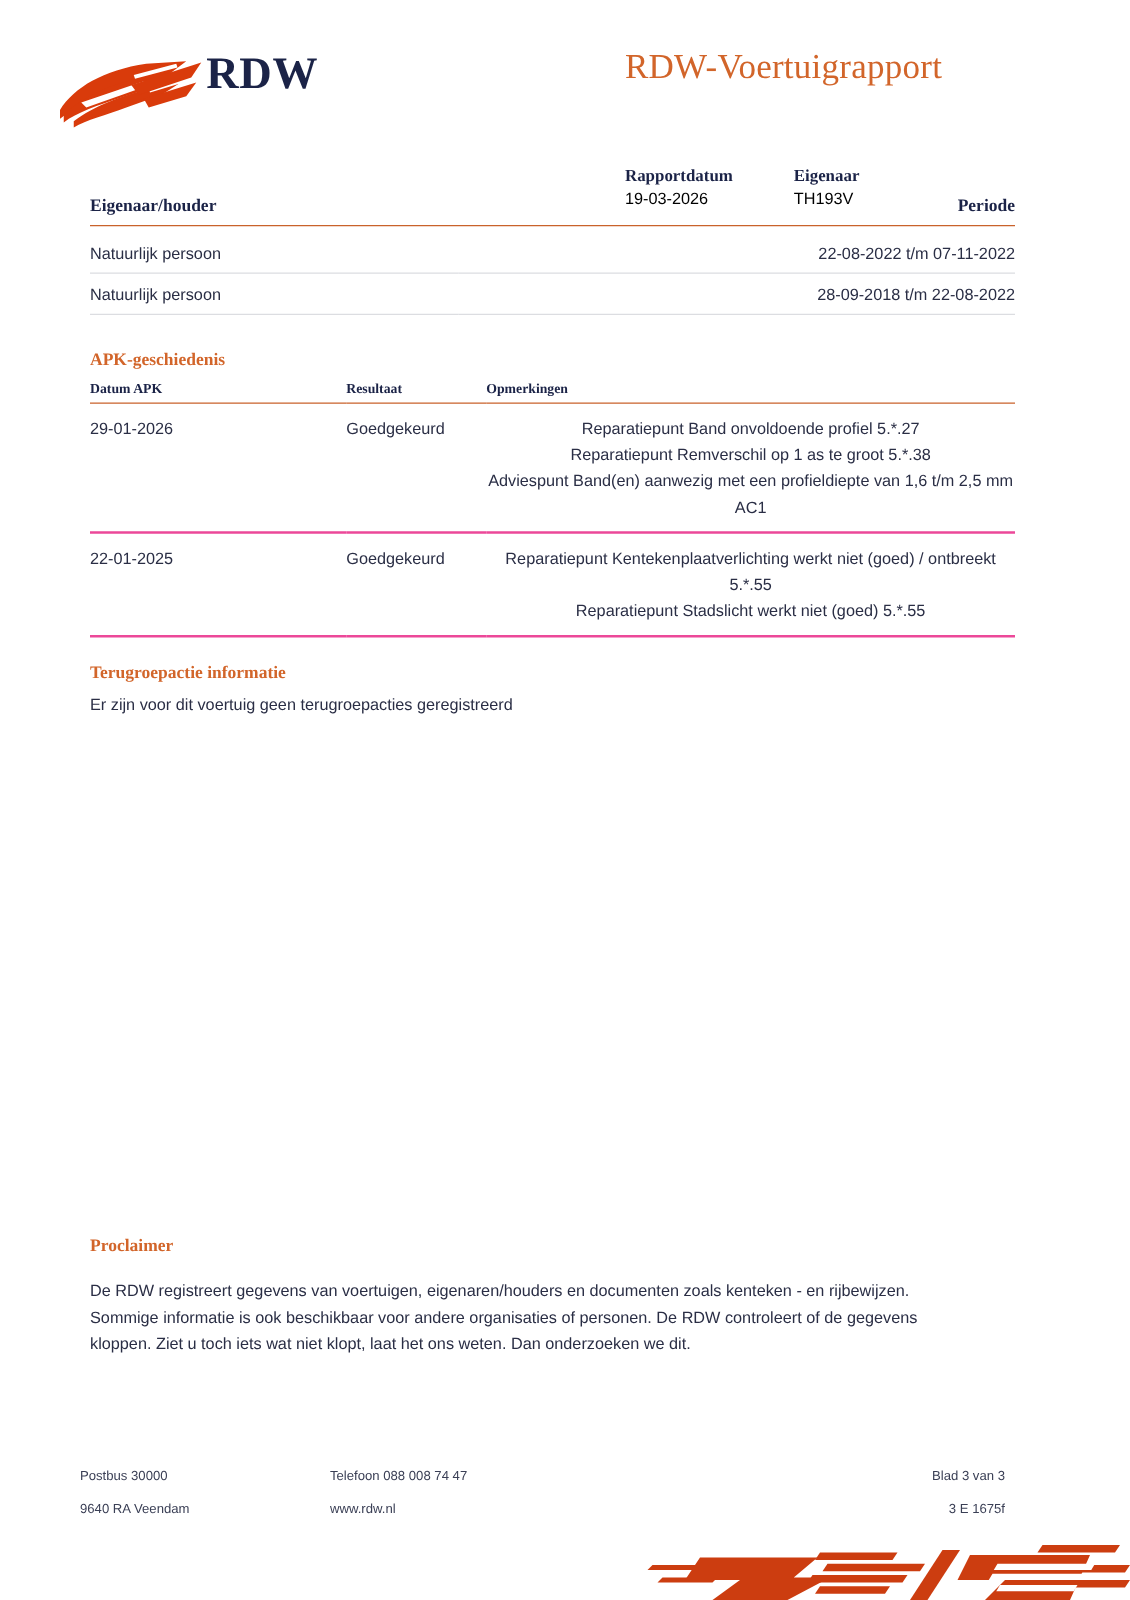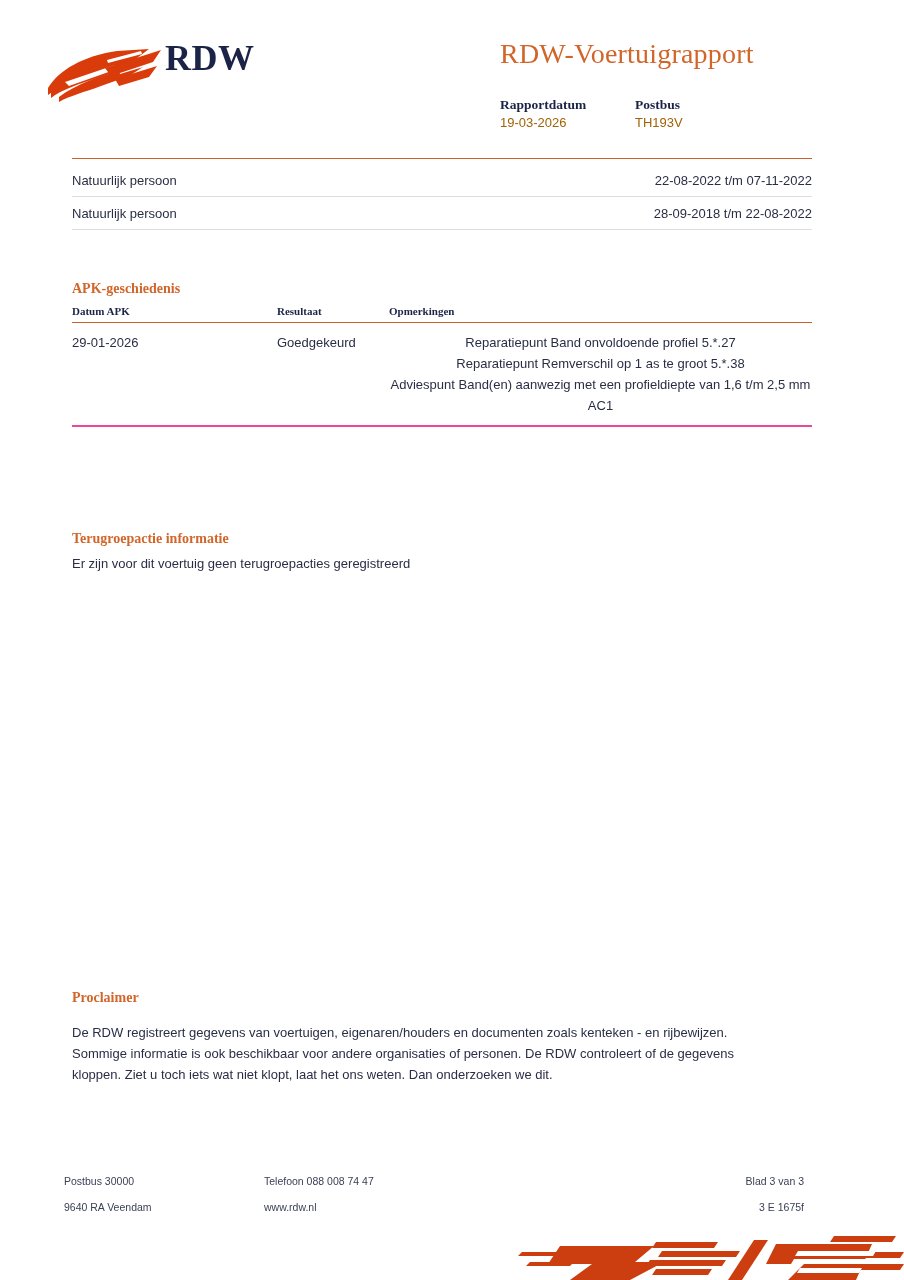--- a/index.html
+++ b/index.html
@@ -61,33 +61,34 @@
     white-space: nowrap;
   }
   .meta {
     position: absolute;
     left: 500px; top: 96px;
     width: 330px;
   }
   .meta-col {
     display: inline-block;
     vertical-align: top;
+    margin-top: 36px;
   }
   .meta-col.c1 { width: 135px; }
   .meta-label {
     font-family: "Liberation Serif", serif;
     font-size: 13.5px;
     font-weight: 700;
     color: #1b2347;
     line-height: 17px;
   }
   .meta-value {
     font-family: "Liberation Sans", sans-serif;
     font-size: 13px;
-    color: #a16207;
+    color: #000000;
     line-height: 20px;
   }
 
   
   .section { position: absolute; left: 72px; width: 740px; }
 
   .sec-head-serif {
     font-family: "Liberation Serif", serif;
     font-size: 14px;
     font-weight: 700;
@@ -214,27 +215,31 @@
       <div class="logo-word">RDW</div>
     </div>
 
     <div class="doc-title">RDW-Voertuigrapport</div>
 
     <div class="meta">
       <div class="meta-col c1">
         <div class="meta-label">Rapportdatum</div>
         <div class="meta-value">19-03-2026</div>
       </div><div class="meta-col">
-        <div class="meta-label">Postbus</div>
+        <div class="meta-label">Eigenaar</div>
         <div class="meta-value">TH193V</div>
       </div>
     </div>
   </div>
 
   <div class="section" style="top:158px;">
+    <div class="owner-headrow">
+      <span class="sec-head-serif">Eigenaar/houder</span>
+      <span class="sec-head-serif">Periode</span>
+    </div>
     <hr class="rule-orange">
     <table class="owner-table">
       <tbody>
         <tr>
           <td>Natuurlijk persoon</td>
           <td class="period">22-08-2022 t/m 07-11-2022</td>
         </tr>
         <tr>
           <td>Natuurlijk persoon</td>
           <td class="period">28-09-2018 t/m 22-08-2022</td>
@@ -254,20 +259,28 @@
         </tr>
       </thead>
       <tbody>
         <tr>
           <td>29-01-2026</td>
           <td>Goedgekeurd</td>
           <td>
             <span class="remark-line">Reparatiepunt Band onvoldoende profiel 5.*.27</span>
             <span class="remark-line">Reparatiepunt Remverschil op 1 as te groot 5.*.38</span>
             <span class="remark-line">Adviespunt Band(en) aanwezig met een profieldiepte van 1,6 t/m 2,5 mm AC1</span>
+          </td>
+        </tr>
+        <tr>
+          <td>22-01-2025</td>
+          <td>Goedgekeurd</td>
+          <td>
+            <span class="remark-line">Reparatiepunt Kentekenplaatverlichting werkt niet (goed) / ontbreekt 5.*.55</span>
+            <span class="remark-line">Reparatiepunt Stadslicht werkt niet (goed) 5.*.55</span>
           </td>
         </tr>
       </tbody>
     </table>
   </div>
 
   <div class="section" style="top:531px;">
     <div class="sec-head-orange" style="margin-bottom:6px;">Terugroepactie informatie</div>
     <div class="para">Er zijn voor dit voertuig geen terugroepacties geregistreerd</div>
   </div>

